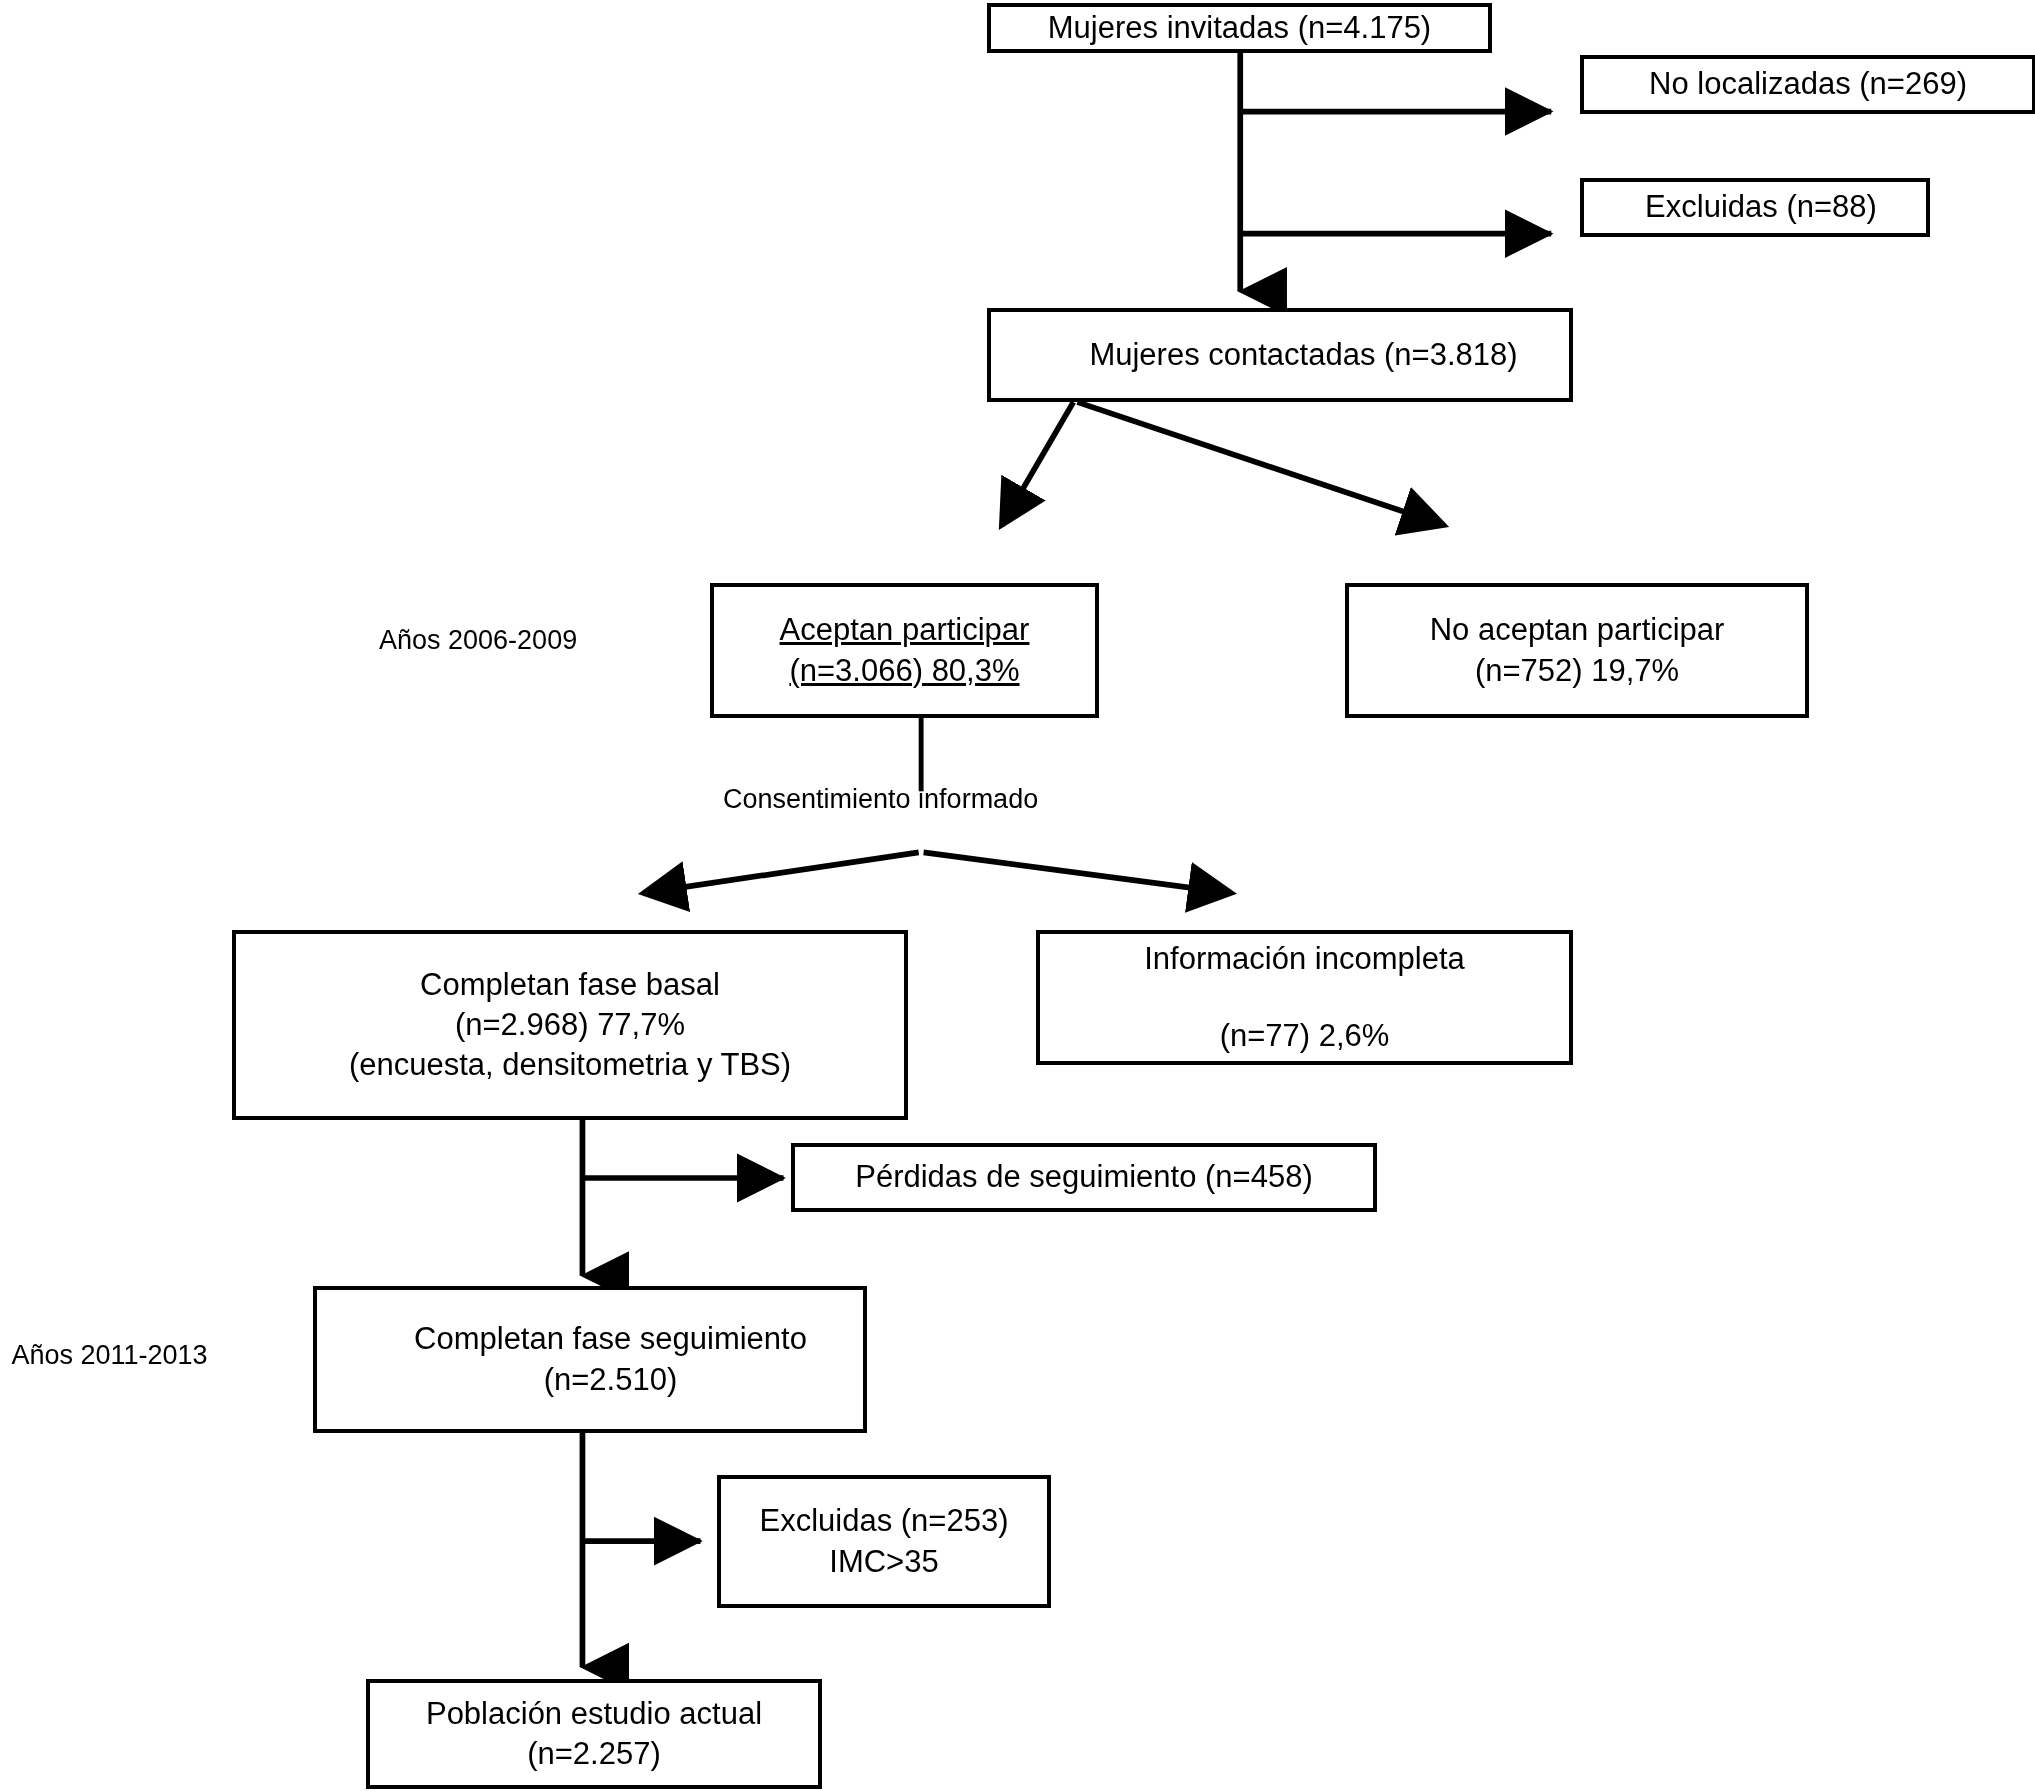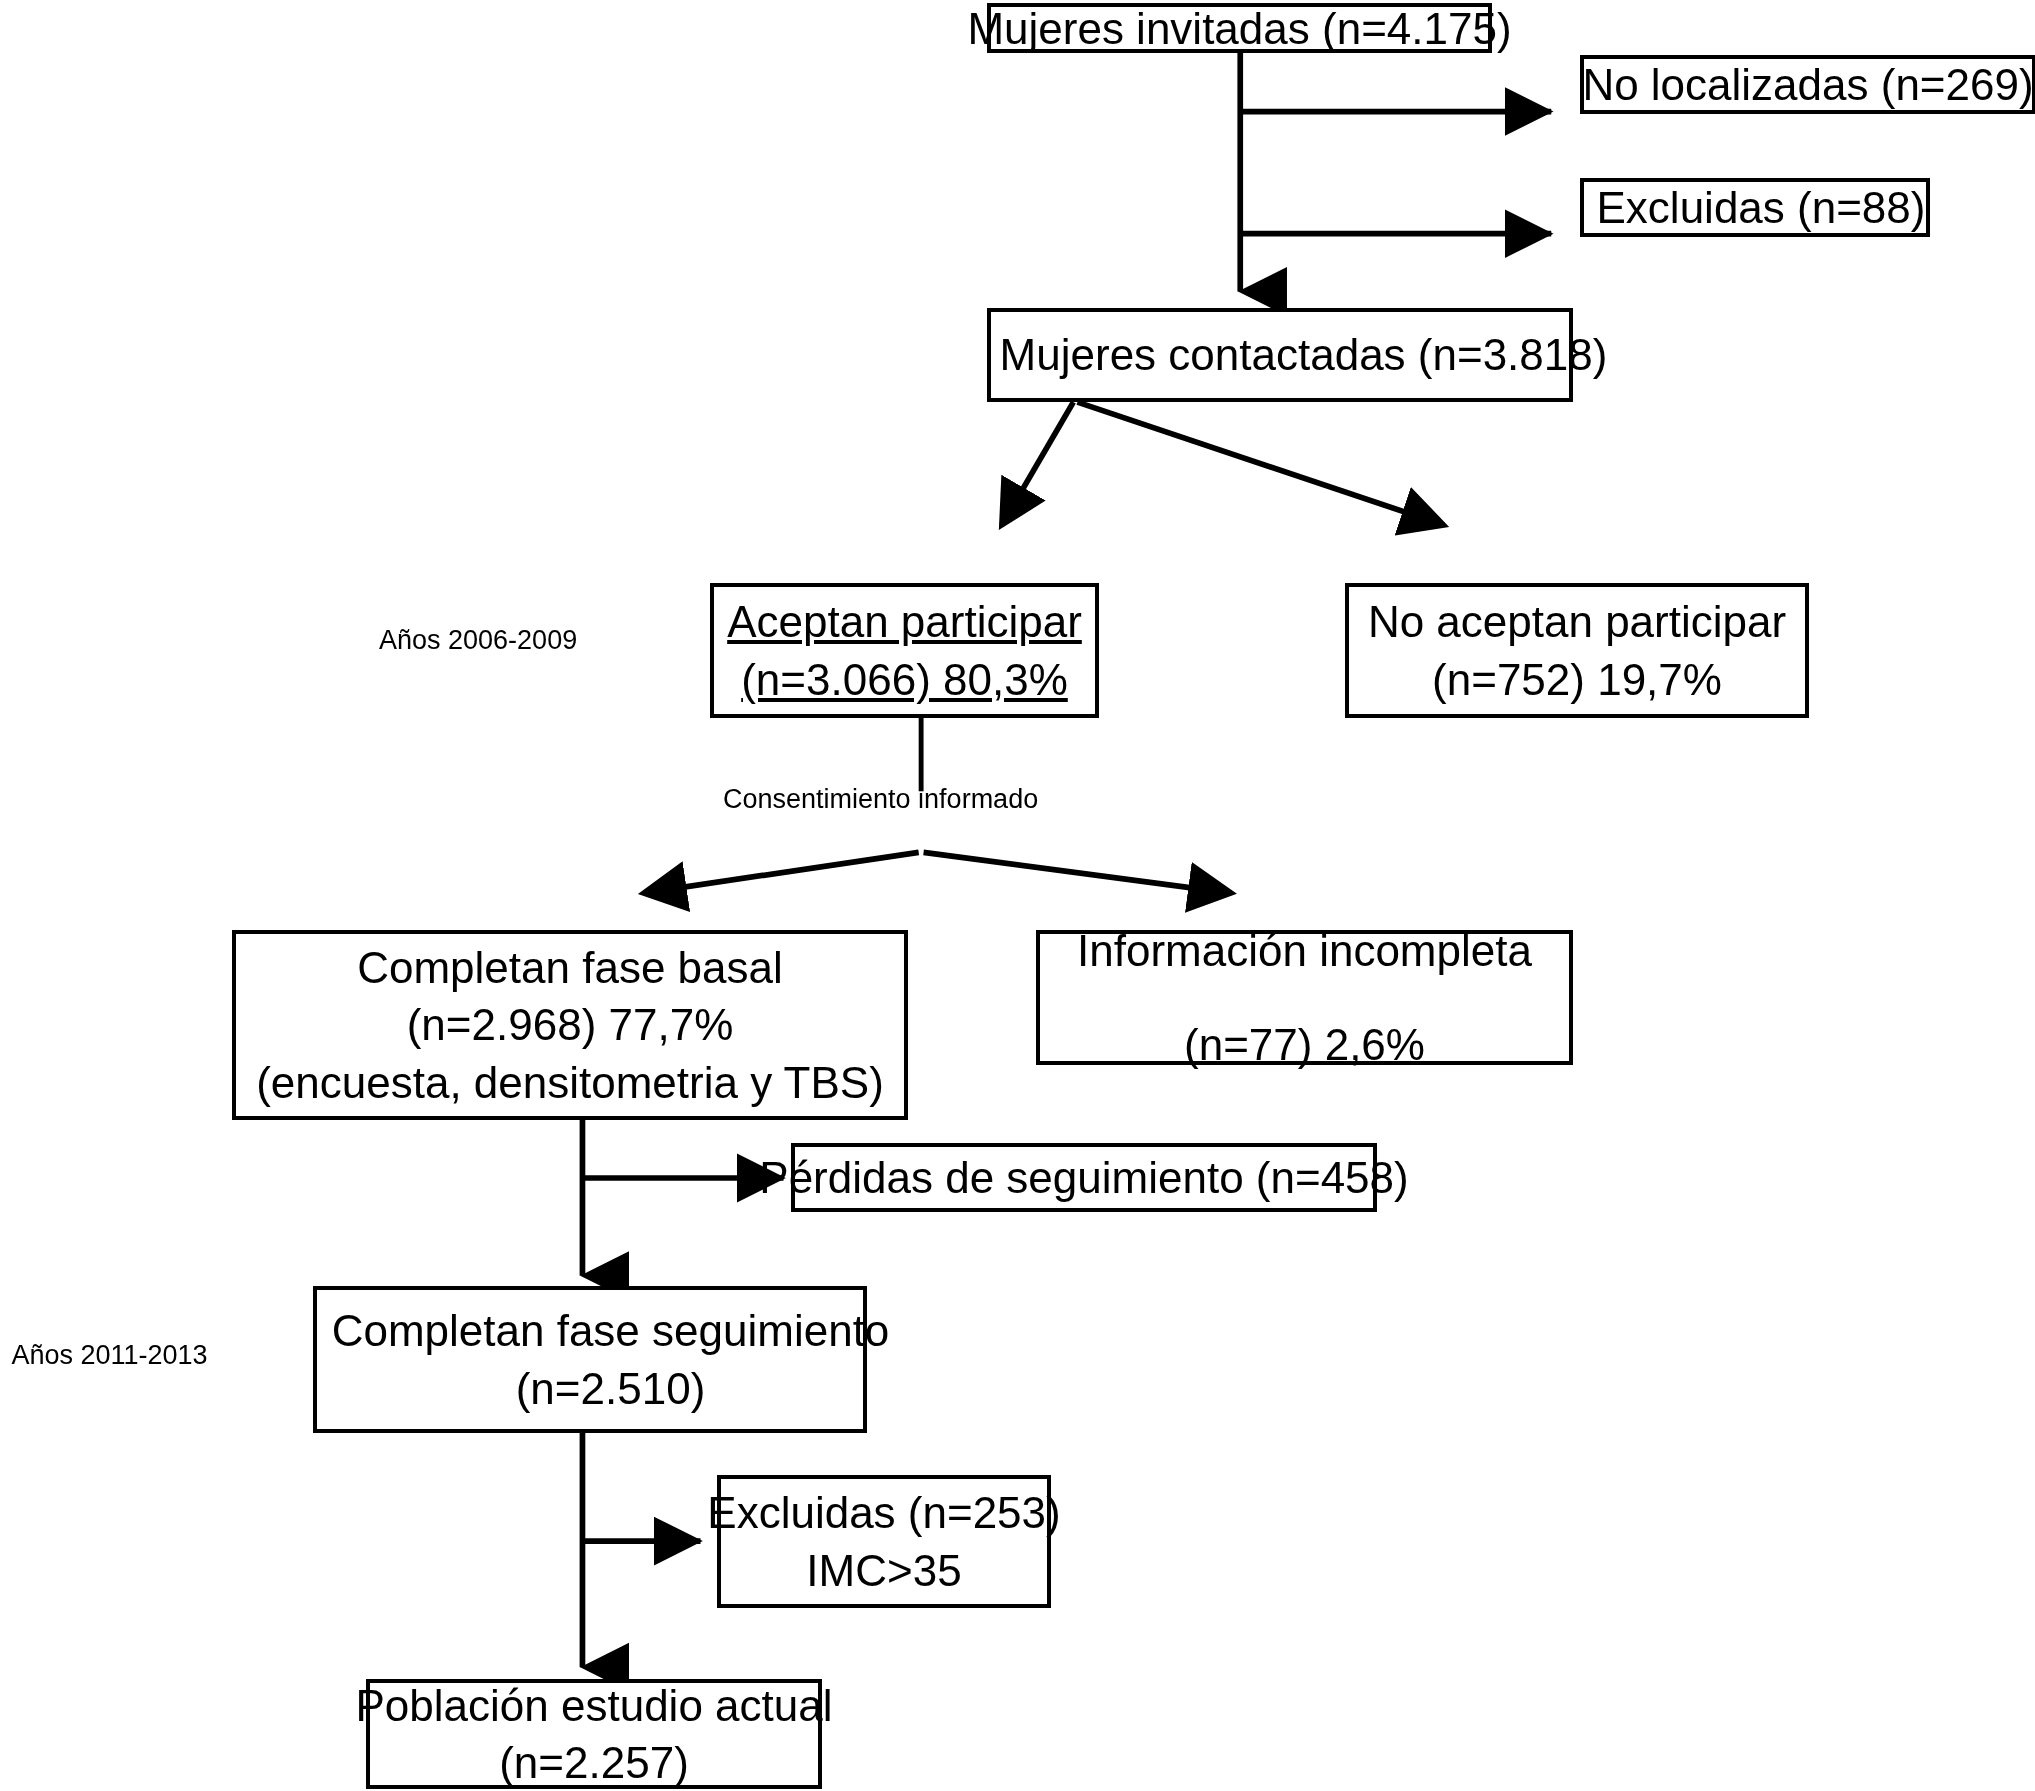--- a/index.html
+++ b/index.html
@@ -26,21 +26,21 @@
     position: absolute;
     box-sizing: border-box;
     border: 4.1px solid #000000;
     background: #ffffff;
     display: flex;
     flex-direction: column;
     align-items: center;
     justify-content: center;
     text-align: center;
     color: #000000;
-    font-size: 44px;
+    font-size: 31px;
     line-height: 1.30;
     z-index: 3;
   }
   .node .ln {
     display: block;
     white-space: nowrap;
   }
   .side-label {
     position: absolute;
     color: #000000;

